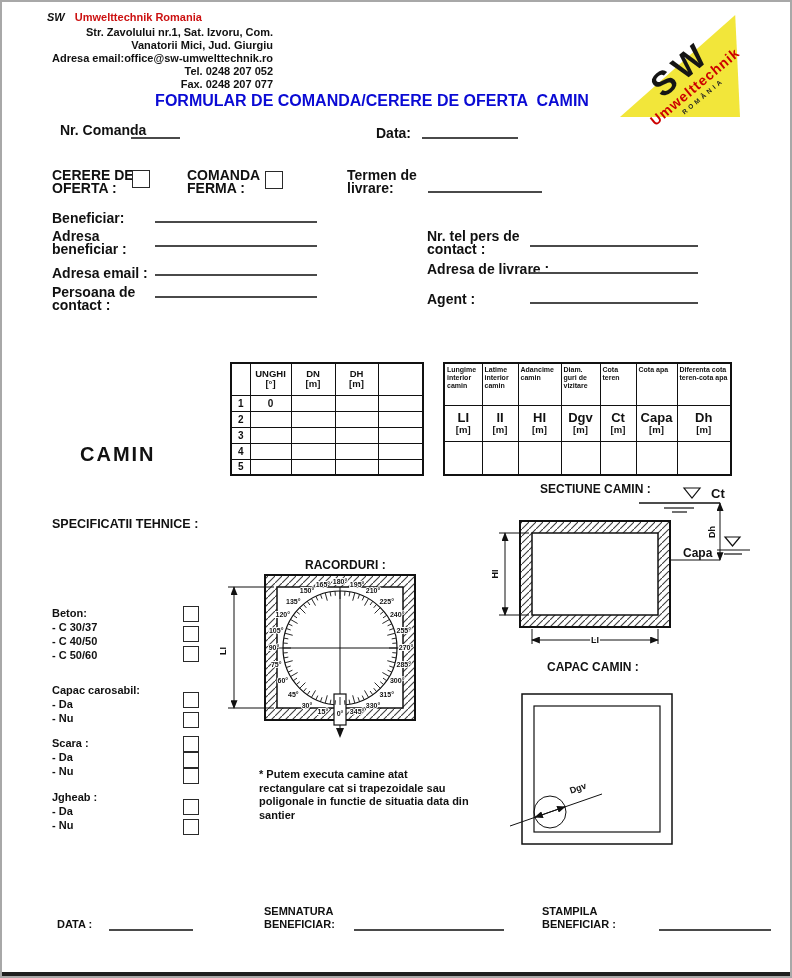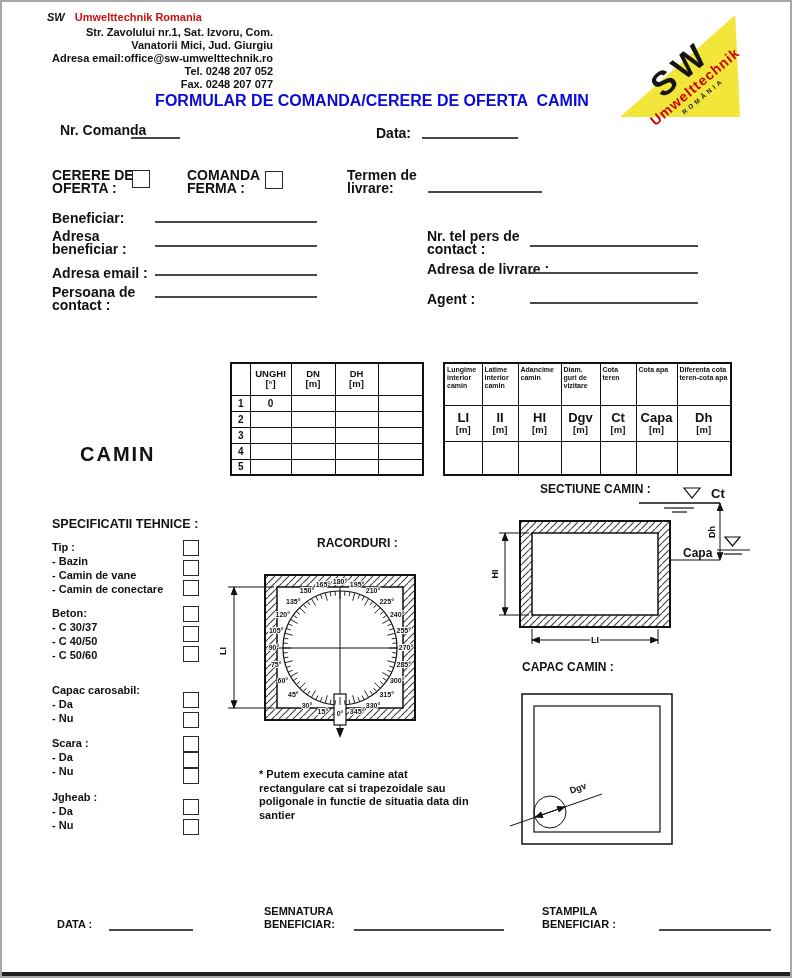--- a/index.html
+++ b/index.html
@@ -50,23 +50,23 @@
   .dims-empty { height:34px; }
 
   .camin-heading { left:78px; top:441px; font-size:20px; font-weight:bold; letter-spacing:2px; }
   .spec-heading { left:50px; top:515px; font-size:12.5px; font-weight:bold; }
 
   .spec-group { position:absolute; left:50px; width:147px; display:flex; justify-content:space-between; }
   .spec-text { font-size:11px; font-weight:bold; line-height:14px; }
   .spec-boxes.offset { padding-top:9px; }
   .spec-boxes.tight .checkbox { margin-bottom:0; }
 
-  .racorduri-heading { left:303px; top:534px; font-size:12px; font-weight:bold;margin-left:12px; }
+  .racorduri-heading { left:303px; top:556px; font-size:12px; font-weight:bold; }
   .sectiune-heading { left:538px; top:480px; font-size:12px; font-weight:bold; }
-  .capac-heading { left:520px; top:658px; font-size:12px; font-weight:bold; }
+  .capac-heading { left:545px; top:658px; font-size:12px; font-weight:bold; }
   .note { left:257px; top:734px; width:210px; font-size:11px; font-weight:bold; line-height:13.5px;margin-top:32px; }
 
   svg { position:absolute; overflow:visible; }
   svg text { font-family:"Liberation Sans", sans-serif; fill:#111; }
   .dimtext { font-size:9px; font-weight:bold; paint-order:stroke; stroke:#fff; stroke-width:3px; }
 
   .footer-lbl { font-size:11px; font-weight:bold; line-height:13px; }
   .bottom-edge { left:0; top:970px; width:100%; height:6px; background:#1f1f1f; }
 </style>
 </head>
@@ -270,33 +270,20 @@
           <td class="dims-empty"></td>
           <td class="dims-empty"></td>
           <td class="dims-empty"></td>
         </tr>
       </tbody>
   </table>
 
   <div class="abs camin-heading">CAMIN</div>
   <div class="abs spec-heading">SPECIFICATII TEHNICE :</div>
 
-  <div class="spec-group" style="top:538px">
-    <div class="spec-text">
-      <div>Tip :</div>
-      <div>- Bazin</div>
-      <div>- Camin de vane</div>
-      <div>- Camin de conectare</div>
-    </div>
-    <div class="spec-boxes">
-      <div class="checkbox"></div>
-      <div class="checkbox"></div>
-      <div class="checkbox"></div>
-    </div>
-  </div>
 
   <div class="spec-group" style="top:604px">
     <div class="spec-text">
       <div>Beton:</div>
       <div>- C 30/37</div>
       <div>- C 40/50</div>
       <div>- C 50/60</div>
     </div>
     <div class="spec-boxes">
       <div class="checkbox"></div>

